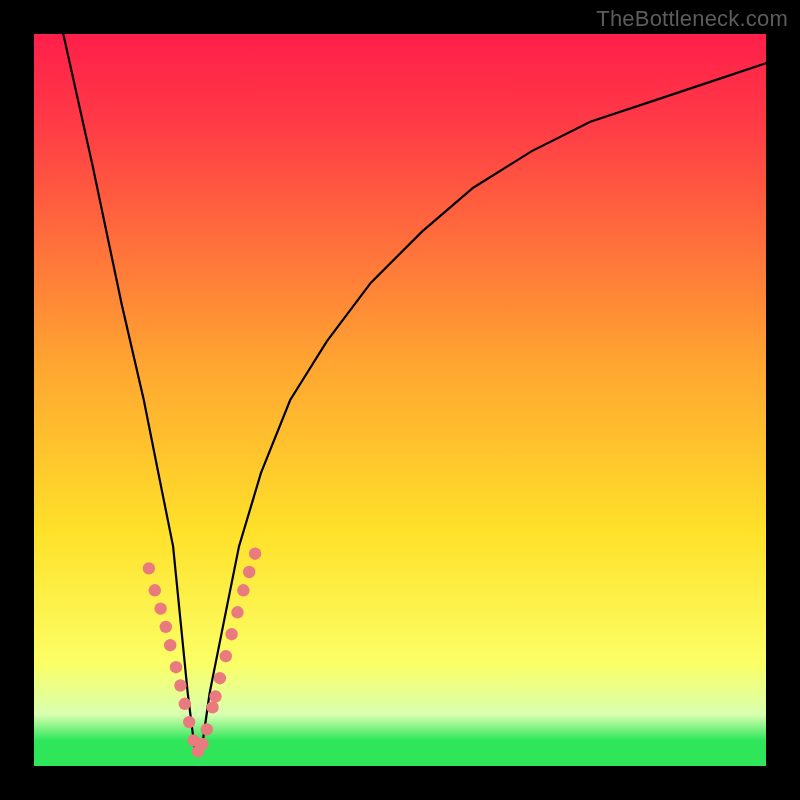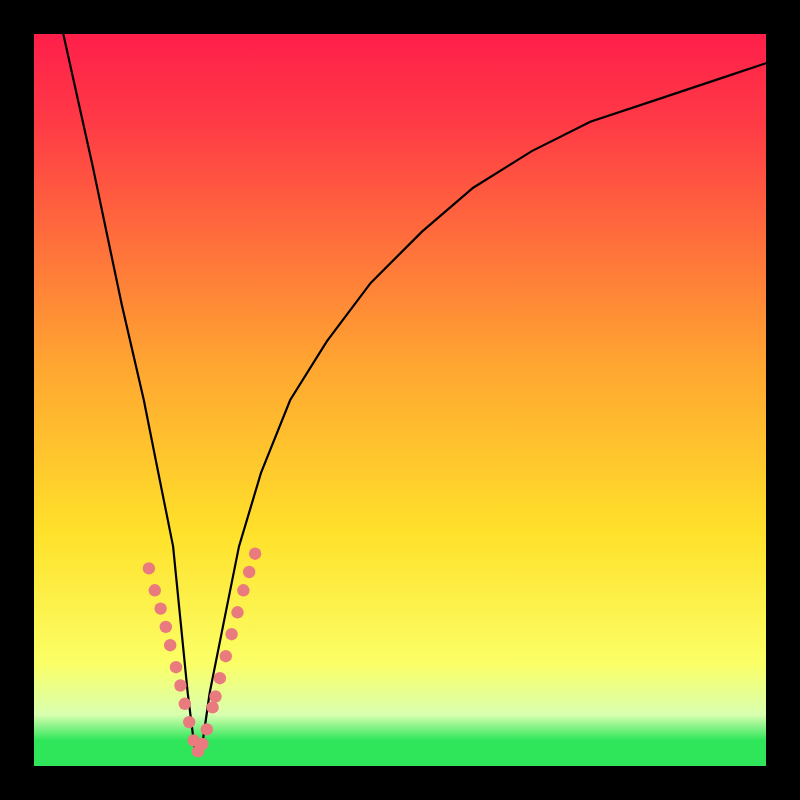--- a/index.html
+++ b/index.html
@@ -63,20 +63,21 @@
   }
   .marker {
     fill: var(--c-marker);
     stroke: none;
   }
 </style>
 </head>
 <body>
 
 <div class="frame">
+  <div class="watermark">TheBottleneck.com</div>
 
   <div class="plot-area" id="plot">
     <svg class="curve" viewBox="0 0 732 732" preserveAspectRatio="none">
       <path id="curvePath" class="curve-path" d="M29.3 0.0 L58.6 131.8 L87.8 270.8 L109.8 366.0 L124.4 439.2 L139.1 512.4 L146.4 585.6 L153.7 658.8 L161.0 717.4 L168.4 710.0 L175.7 658.8 L190.3 585.6 L205.0 512.4 L226.9 439.2 L256.2 366.0 L292.8 307.4 L336.7 248.9 L388.0 197.6 L439.2 153.7 L497.8 117.1 L556.3 87.8 L622.2 65.9 L688.1 43.9 L732.0 29.3"></path>
       <g id="markerGroup">
           <circle cx="114.9" cy="534.4" r="6.2" class="marker"></circle>
           <circle cx="120.8" cy="556.3" r="6.2" class="marker"></circle>
           <circle cx="126.6" cy="574.6" r="6.2" class="marker"></circle>
           <circle cx="131.8" cy="592.9" r="6.2" class="marker"></circle>
           <circle cx="136.2" cy="611.2" r="6.2" class="marker"></circle>

